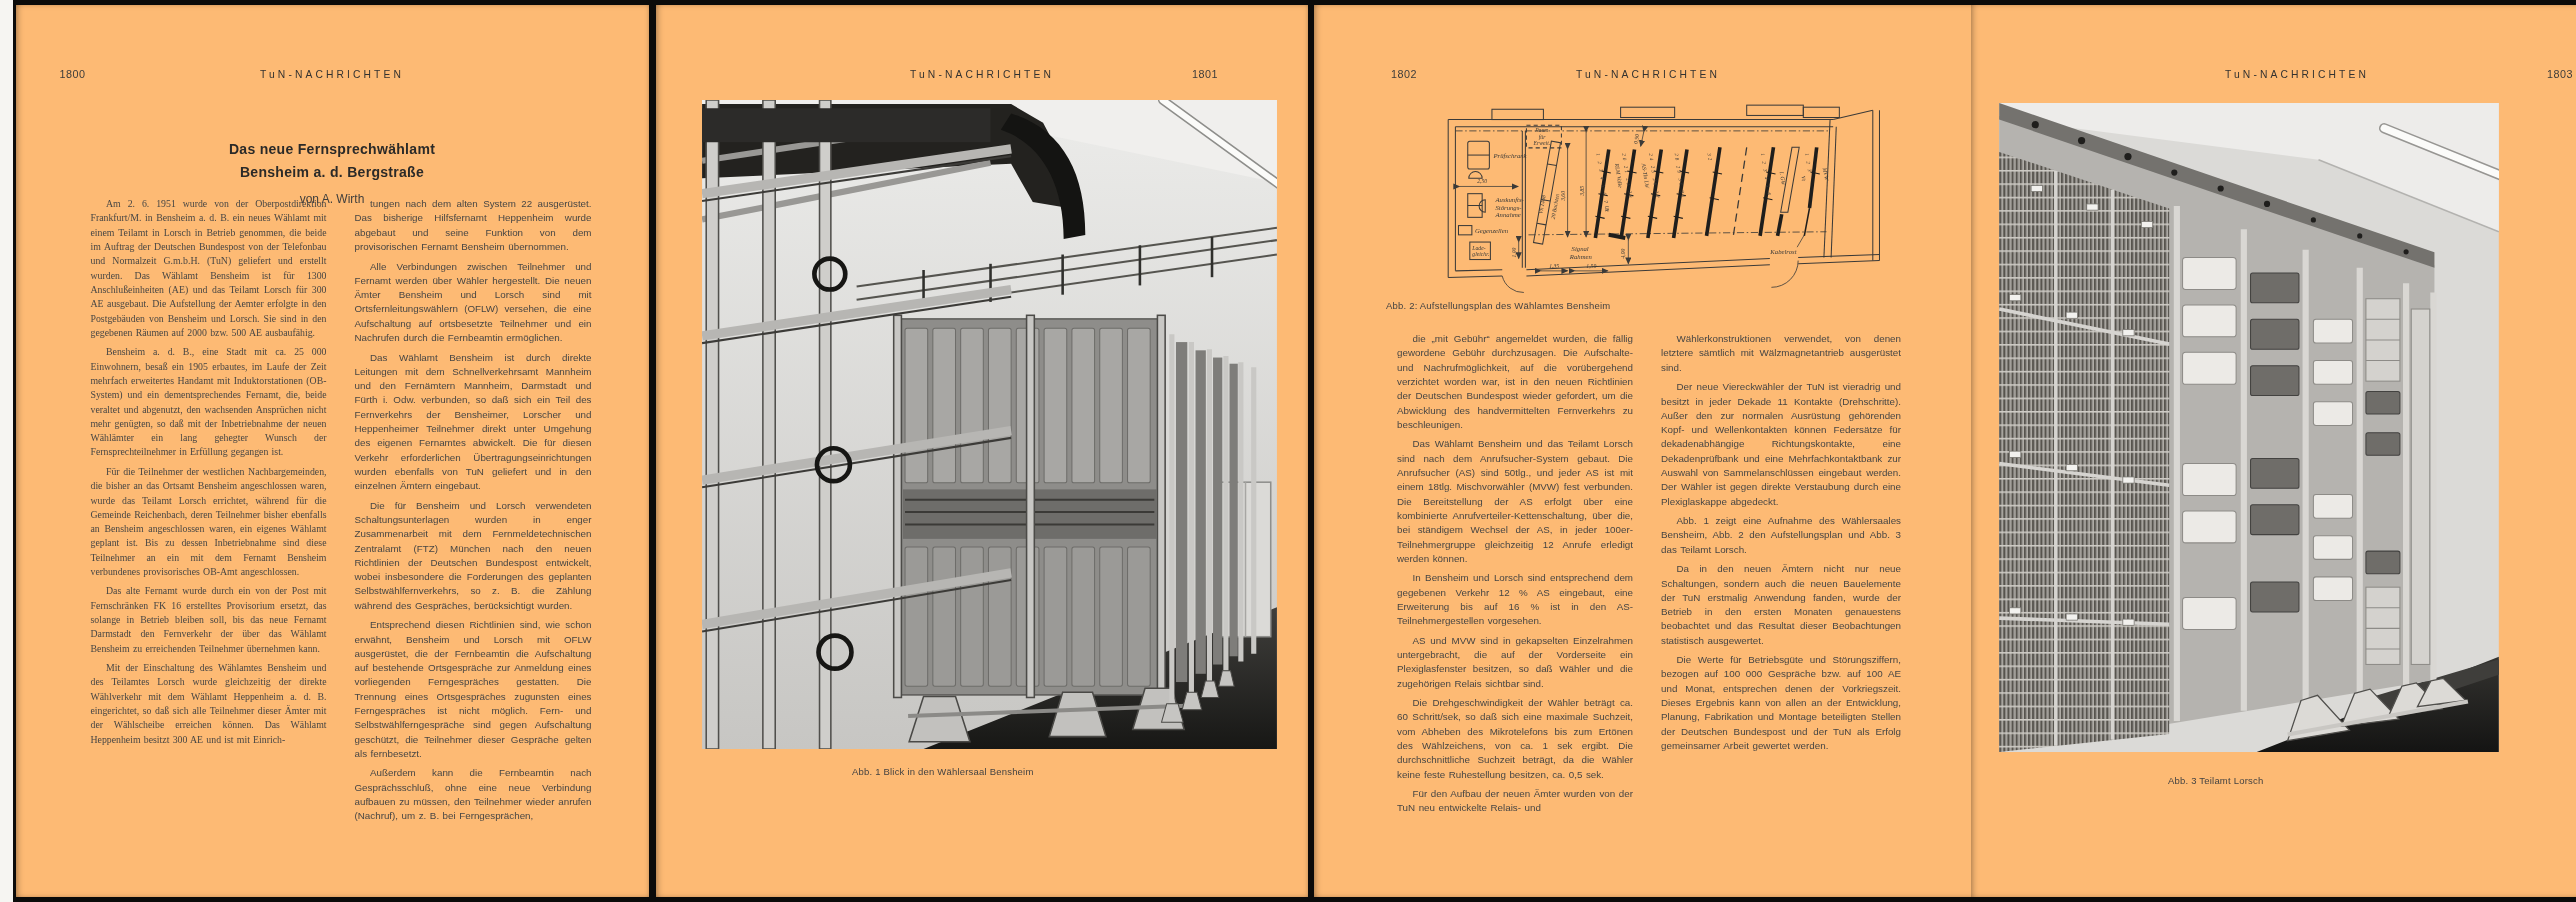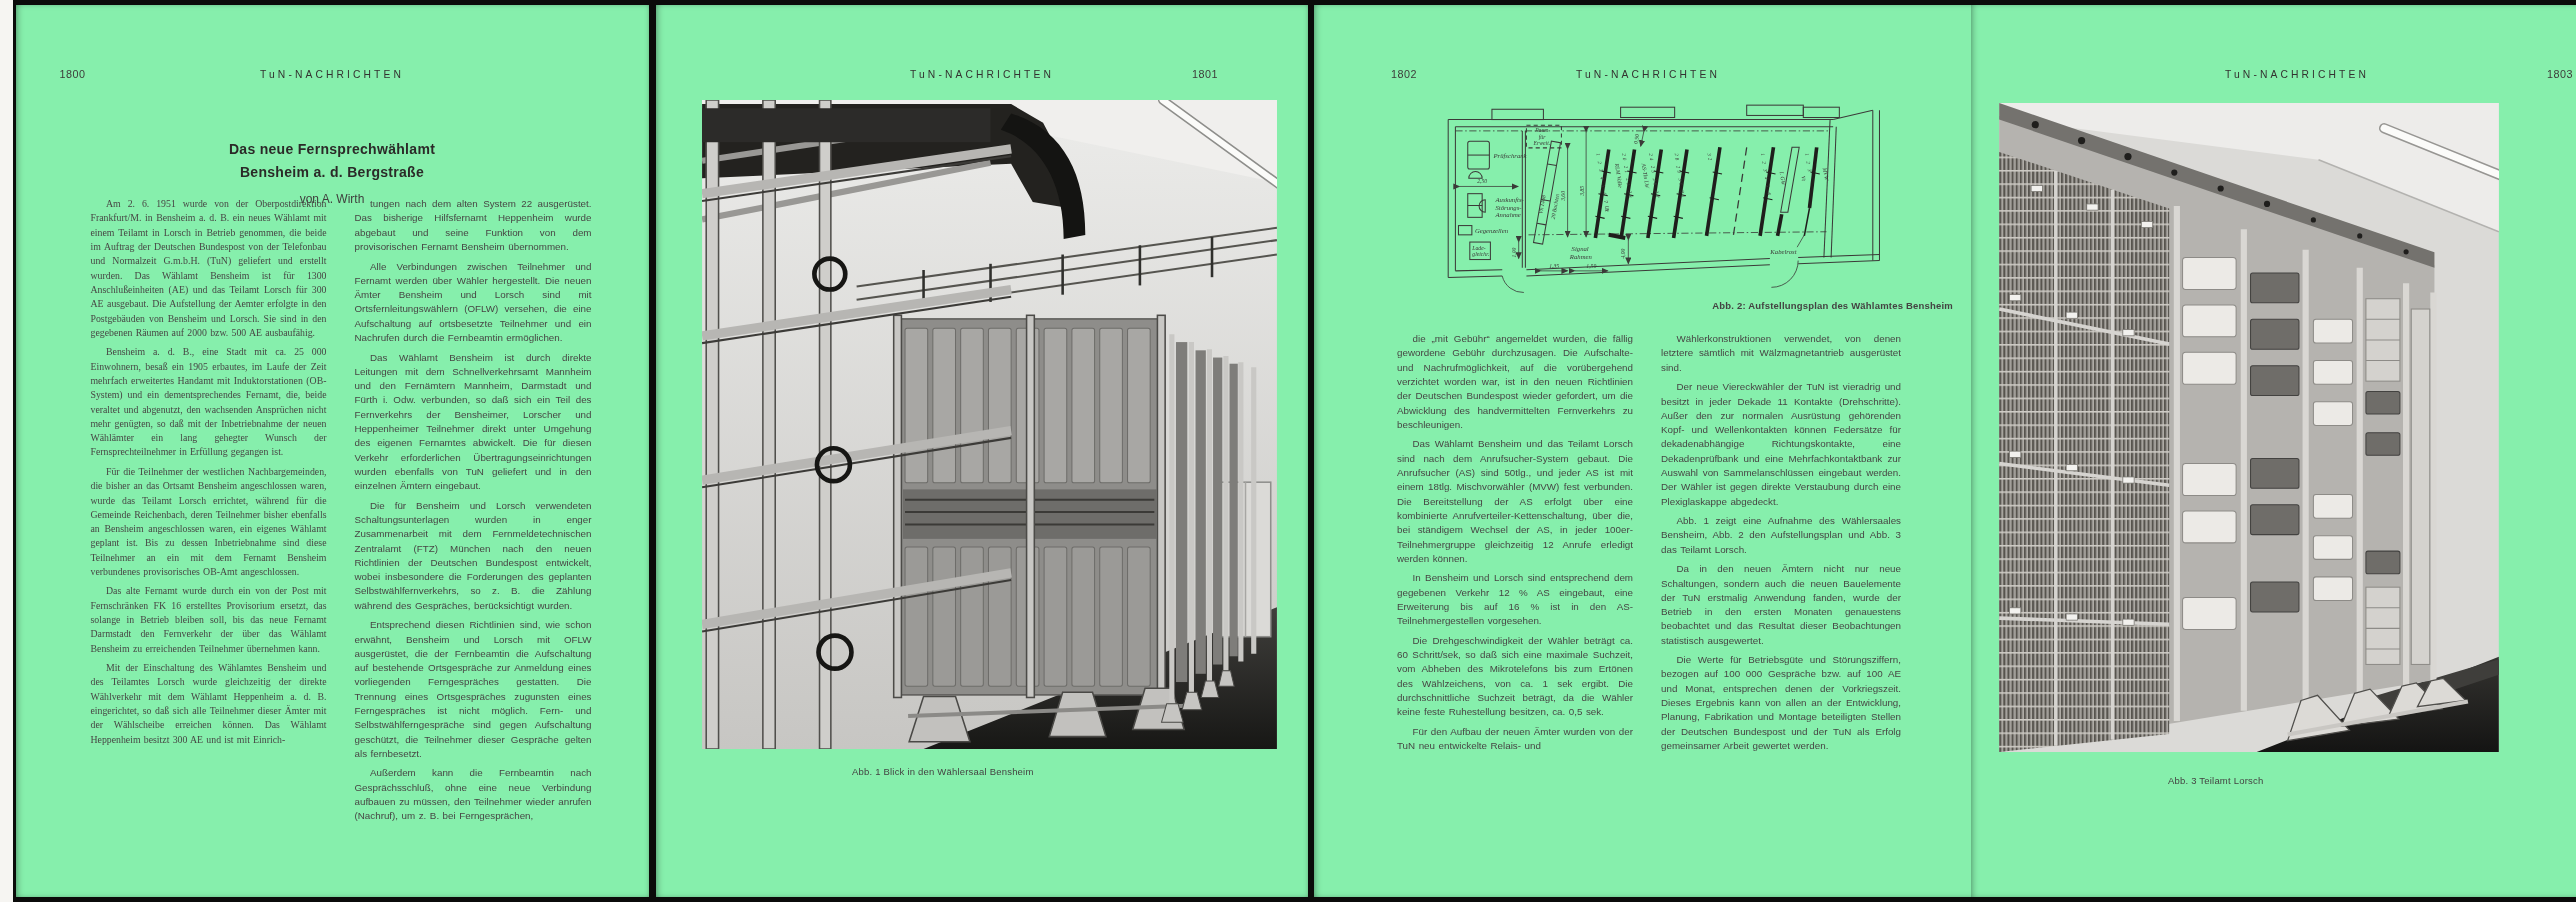--- a/index.html
+++ b/index.html
@@ -1,31 +1,31 @@
 <!DOCTYPE html>
 <html style="font-size:8.2px"><head>
 <meta charset="utf-8">
 <style>
   html,body{margin:0;padding:0;background:#0b0b0a;}
   .sheet{position:relative;width:2623px;height:903px;background:#0b0b0a;
          font-family:"Liberation Sans","DejaVu Sans",sans-serif;overflow:hidden;}
   .edge{position:absolute;background:#f6f5f2;}
-  .page{position:absolute;top:5.2px;height:892px;background:#86efac;
+  .page{position:absolute;top:5.2px;height:892px;background:#fdba74;
         box-shadow:inset 3.6px 0 8.2px -4.6px rgba(0,0,0,.6), inset -2.6px 0 6.2px -4.6px rgba(0,0,0,.45);}
   .pagenum{position:absolute;top:63px;font-size:10.8px;color:#3d3c3a;letter-spacing:0.5px;}
   .masthead{position:absolute;top:64px;left:0;width:100%;text-align:center;
             font-size:10.3px;letter-spacing:3.1px;color:#333230;}
   .title-block{position:absolute;top:109px;left:0;width:100%;text-align:center;margin-top:24px;}
   .title-line{font-size:14px;font-weight:bold;color:#2b2a28;letter-spacing:0.3px;line-height:23px;}
   .byline{margin-top:8.2px;font-size:12px;color:#3f3e3c;}
   .cols{position:absolute;display:flex;}
   .col{font-size:9.8px;line-height:14.3px;text-align:justify;color:#474644;word-spacing:0.8px;}
   .col p{margin:0 0 5.2px 0;text-indent:15.5px;}
   .caption{position:absolute;font-size:9.5px;color:#444342;letter-spacing:0.2px;white-space:nowrap;}
-  .caption-center{position:absolute;text-align:right;font-size:9.5px;color:#444342;letter-spacing:0.2px;font-weight:bold;}
+  .caption-center{position:absolute;text-align:left;font-size:9.5px;color:#444342;letter-spacing:0.2px;}
   svg{display:block;}
   .dlabel{font-style:italic;font-size:13px;fill:#3b3a38;font-family:"Liberation Serif","DejaVu Serif",serif;}
   .dlabel-sm{font-style:italic;font-size:11px;fill:#3b3a38;font-family:"Liberation Serif","DejaVu Serif",serif;}
   .dnum{font-style:italic;font-size:10px;fill:#3b3a38;font-family:"Liberation Serif","DejaVu Serif",serif;letter-spacing:4px;}
 </style>
 </head>
 <body>
 
 <div class="sheet">
   <div class="edge" style="left:0;top:0;width:13.4px;height:903px;"></div>
@@ -335,20 +335,21 @@
       <text class="dlabel-sm" transform="translate(251,306) rotate(-90)">1,00</text>
     </svg>
 
     <div class="caption-center" style="left:72px;width:567px;top:295px;">Abb. 2: Aufstellungsplan des Wählamtes Bensheim</div>
 
     <div class="cols" style="top:327px;left:83px;gap:28px;">
       <div class="col" style="width:236px;">
           <p>die „mit Gebühr“ angemeldet wurden, die fällig gewordene Gebühr durchzusagen. Die Aufschalte- und Nachrufmöglichkeit, auf die vorübergehend verzichtet worden war, ist in den neuen Richtlinien der Deutschen Bundespost wieder gefordert, um die Abwicklung des handvermittelten Fernverkehrs zu beschleunigen.</p>
           <p>Das Wählamt Bensheim und das Teilamt Lorsch sind nach dem Anrufsucher-System gebaut. Die Anrufsucher (AS) sind 50tlg., und jeder AS ist mit einem 18tlg. Mischvorwähler (MVW) fest verbunden. Die Bereitstellung der AS erfolgt über eine kombinierte Anrufverteiler-Kettenschaltung, über die, bei ständigem Wechsel der AS, in jeder 100er-Teilnehmergruppe gleichzeitig 12 Anrufe erledigt werden können.</p>
           <p>In Bensheim und Lorsch sind entsprechend dem gegebenen Verkehr 12 % AS eingebaut, eine Erweiterung bis auf 16 % ist in den AS-Teilnehmergestellen vorgesehen.</p>
+          <p>AS und MVW sind in gekapselten Einzelrahmen untergebracht, die auf der Vorderseite ein Plexiglasfenster besitzen, so daß Wähler und die zugehörigen Relais sichtbar sind.</p>
           <p>Die Drehgeschwindigkeit der Wähler beträgt ca. 60 Schritt/sek, so daß sich eine maximale Suchzeit, vom Abheben des Mikrotelefons bis zum Ertönen des Wählzeichens, von ca. 1 sek ergibt. Die durchschnittliche Suchzeit beträgt, da die Wähler keine feste Ruhestellung besitzen, ca. 0,5 sek.</p>
           <p>Für den Aufbau der neuen Ämter wurden von der TuN neu entwickelte Relais- und</p>
         </div>
       <div class="col" style="width:240px;">
           <p>Wählerkonstruktionen verwendet, von denen letztere sämtlich mit Wälzmagnetantrieb ausgerüstet sind.</p>
           <p>Der neue Viereckwähler der TuN ist vieradrig und besitzt in jeder Dekade 11 Kontakte (Drehschritte). Außer den zur normalen Ausrüstung gehörenden Kopf- und Wellenkontakten können Federsätze für dekadenabhängige Richtungskontakte, eine Dekadenprüfbank und eine Mehrfachkontaktbank zur Auswahl von Sammelanschlüssen eingebaut werden. Der Wähler ist gegen direkte Verstaubung durch eine Plexiglaskappe abgedeckt.</p>
           <p>Abb. 1 zeigt eine Aufnahme des Wählersaales Bensheim, Abb. 2 den Aufstellungsplan und Abb. 3 das Teilamt Lorsch.</p>
           <p>Da in den neuen Ämtern nicht nur neue Schaltungen, sondern auch die neuen Bauelemente der TuN erstmalig Anwendung fanden, wurde der Betrieb in den ersten Monaten genauestens beobachtet und das Resultat dieser Beobachtungen statistisch ausgewertet.</p>
           <p>Die Werte für Betriebsgüte und Störungsziffern, bezogen auf 100 000 Gespräche bzw. auf 100 AE und Monat, entsprechen denen der Vorkriegszeit. Dieses Ergebnis kann von allen an der Entwicklung, Planung, Fabrikation und Montage beteiligten Stellen der Deutschen Bundespost und der TuN als Erfolg gemeinsamer Arbeit gewertet werden.</p>
         </div>

